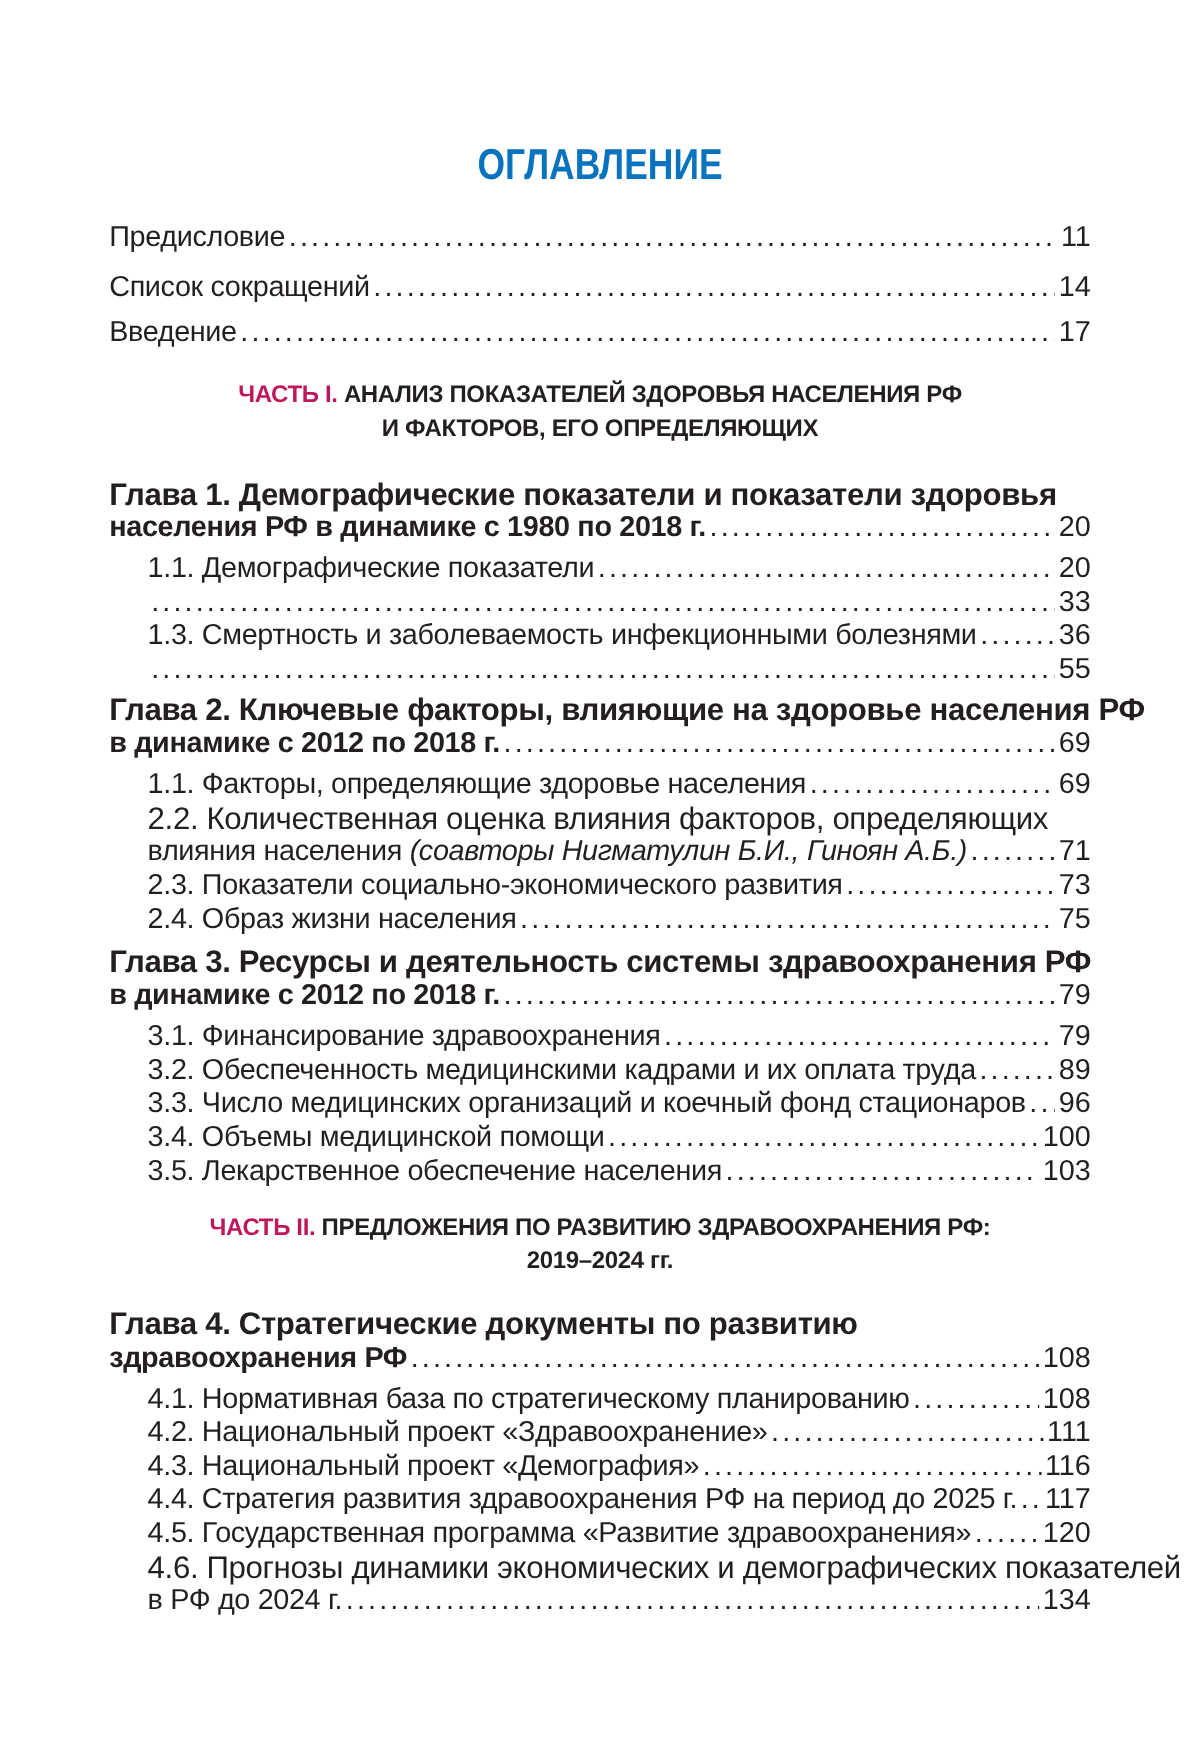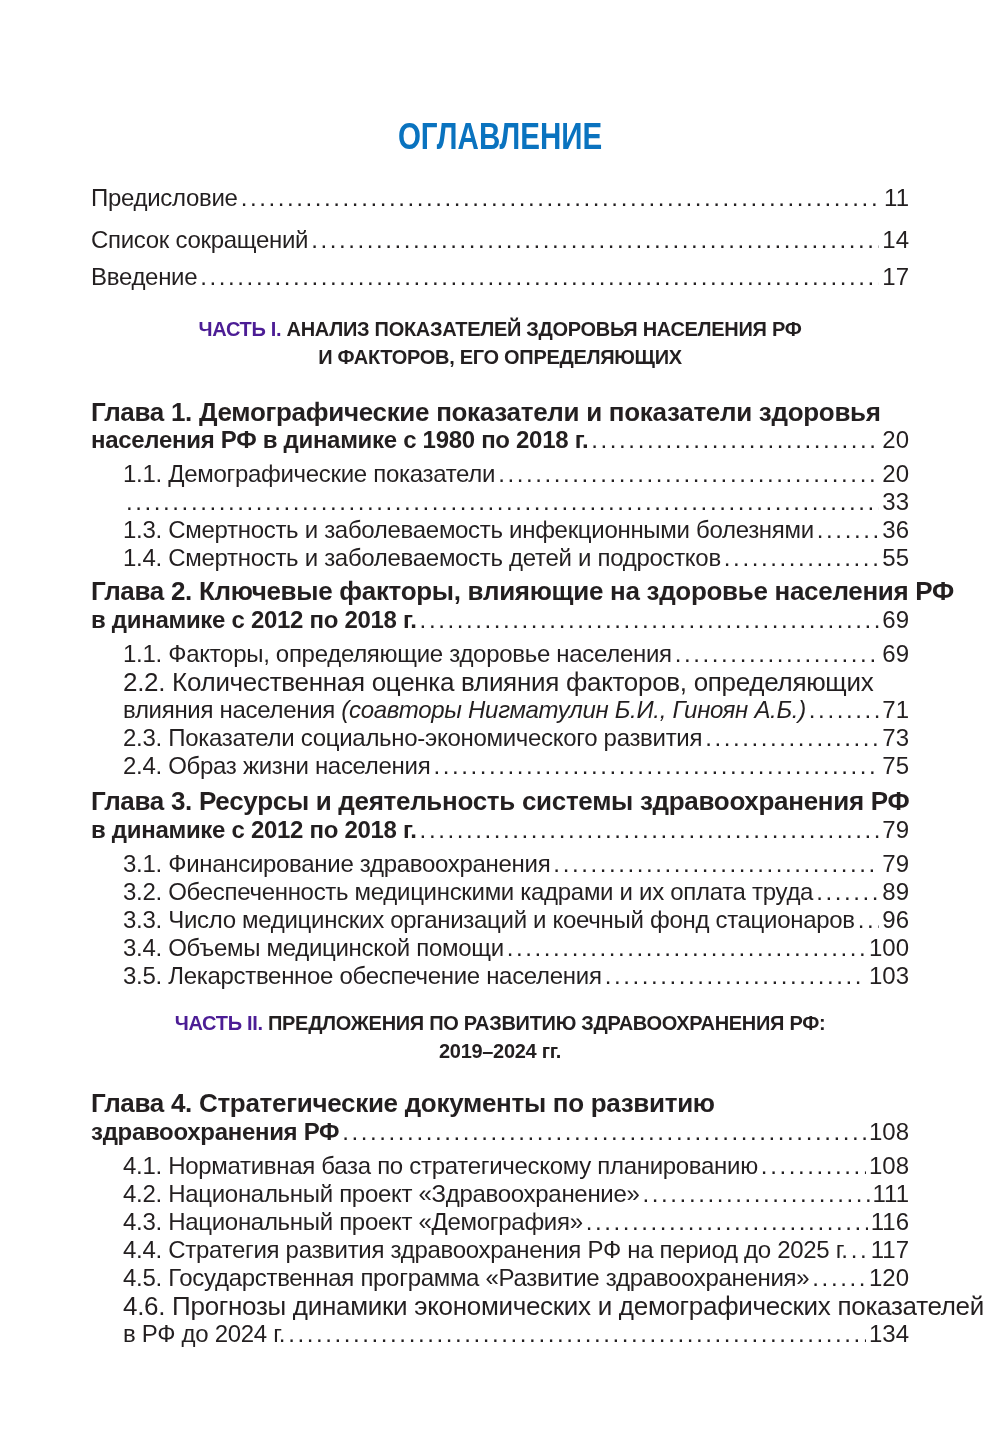--- a/index.html
+++ b/index.html
@@ -81,21 +81,21 @@
     .part-heading {
       position: absolute;
       left: 0;
       right: 0;
       text-align: center;
       font-weight: bold;
       font-size: 20px;
       line-height: 29px;
       letter-spacing: -0.3px;
     }
-    .part-label { color: #4c1d95; }
+    .part-label { color: #be185d; }
   </style>
 </head>
 <body>
 
 <div class="page">
 
   <div class="toc-title">ОГЛАВЛЕНИЕ</div>
 
   <div class="row" style="top:184px">
     <span class="label">Предисловие</span>
@@ -134,21 +134,20 @@
   <div class="row sub" style="top:488px">
     <span class="dots"></span>
     <span class="page-num">33</span>
   </div>
   <div class="row sub" style="top:516px">
     <span class="label">1.3. Смертность и заболеваемость инфекционными болезнями</span>
     <span class="dots"></span>
     <span class="page-num">36</span>
   </div>
   <div class="row sub" style="top:544px">
-    <span class="label">1.4. Смертность и заболеваемость детей и подростков</span>
     <span class="dots"></span>
     <span class="page-num">55</span>
   </div>
 
   <div class="line bold" style="top:577px">Глава 2. Ключевые факторы, влияющие на здоровье населения РФ</div>
   <div class="row bold" style="top:606px">
     <span class="label">в динамике с 2012 по 2018 г.</span>
     <span class="dots" style="font-weight:normal"></span>
     <span class="page-num" style="font-weight:normal">69</span>
   </div>

